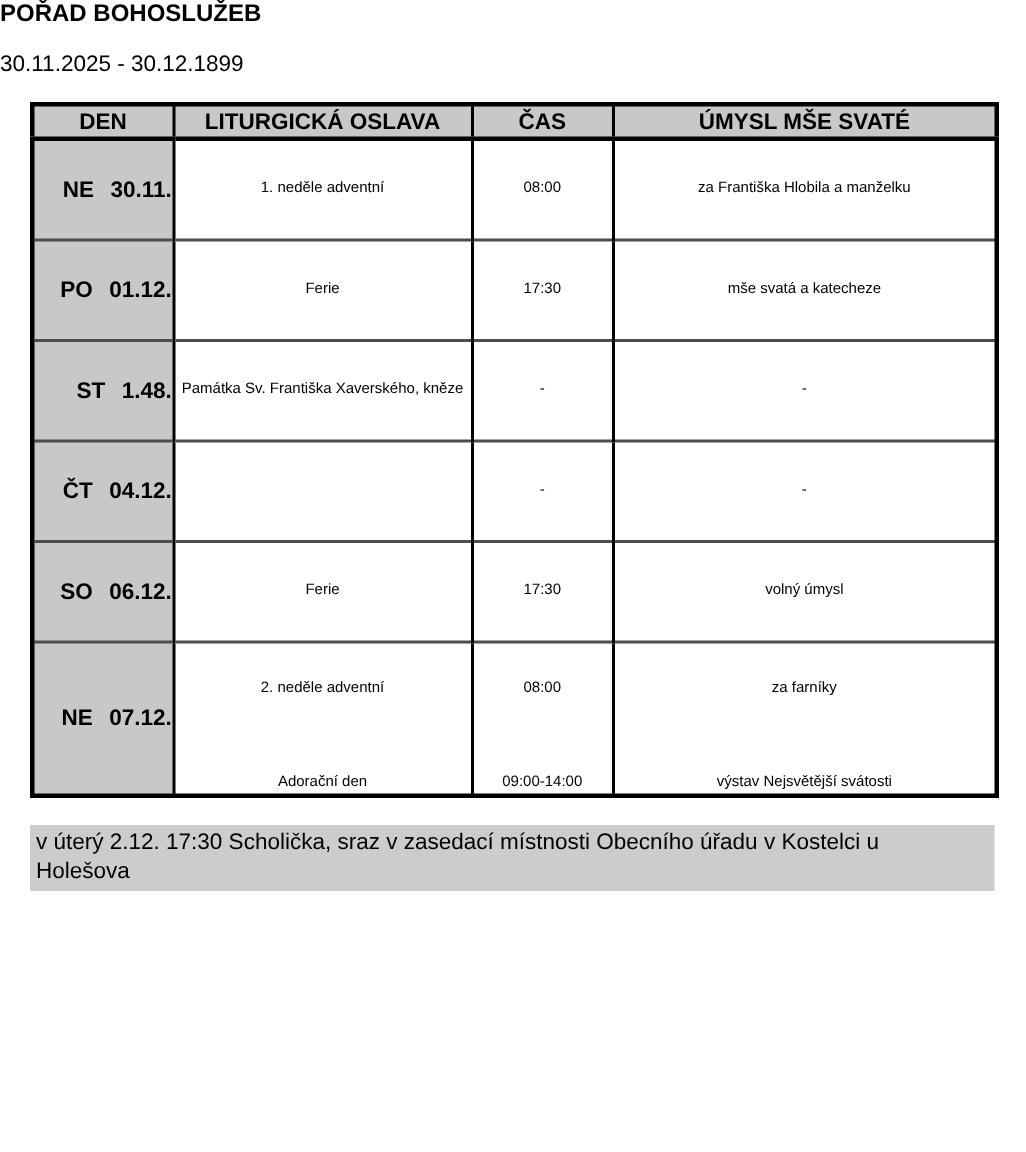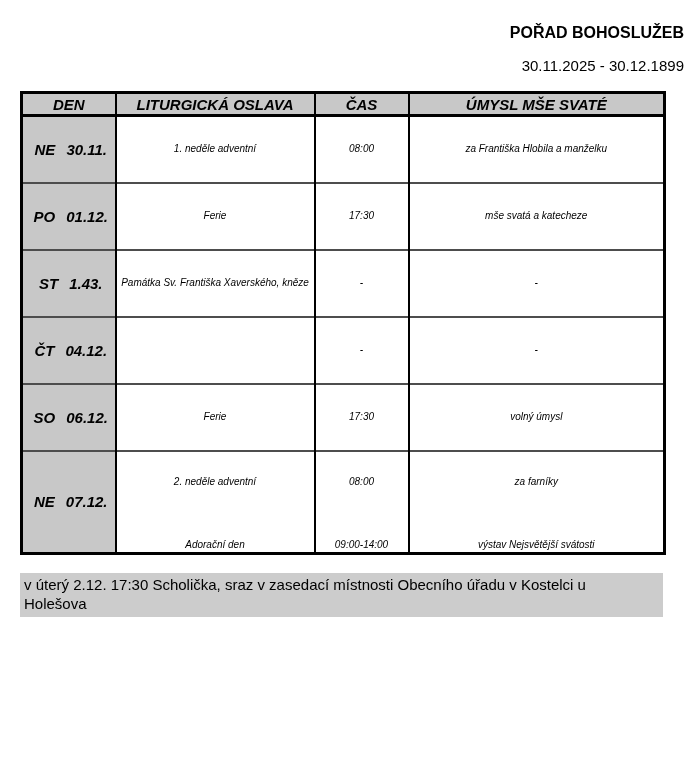--- a/index.html
+++ b/index.html
@@ -7,29 +7,28 @@
     --note-gray:#cccccc;
     --line:#000000;
     --rowline:#4d4d4d;
   }
   html,body{margin:0;padding:0;}
   body{
     width:684px;height:768px;background:#ffffff;color:#000;
     font-family:"Liberation Sans", sans-serif;
     overflow:hidden;
   }
-  .page-header{padding-top:23px;text-align:right;}
+  .page-header{text-align:left;}
   .page-title,.page-subtitle{font-weight:bold;font-size:16px;line-height:20px;}
   .date-range{font-size:15px;line-height:20px;margin-top:13px;}
 
   table.schedule{
     border-collapse:collapse;table-layout:fixed;
     margin:15px 0 0 20px;
     border:3px solid var(--line);
-    font-style:italic;
   }
   col.c-day{width:94px;}
   col.c-liturgy{width:199px;}
   col.c-time{width:94px;}
   col.c-intention{width:256px;}
 
   table.schedule thead th{
     background:var(--cell-gray);
     border-left:2px solid var(--line);
     border-right:2px solid var(--line);
@@ -38,21 +37,21 @@
     padding:2px 0 1px 0;
   }
   table.schedule tbody tr{height:67px;}
   table.schedule tbody tr.tall{height:92px;margin-left:17px;}
 
   table.schedule tbody th.day{
     background:var(--cell-gray);
     border-right:2px solid var(--line);
     border-top:2px solid var(--rowline);
     font-size:15px;font-weight:bold;
-    text-align:center;padding:0 0 0 4px;
+    text-align:right;padding:0 0 0 4px;
     vertical-align:middle;white-space:nowrap;
   }
   .day .ddate{margin-left:11px;}
 
   table.schedule td{
     border-left:2px solid var(--line);
     border-right:2px solid var(--line);
     border-top:2px solid var(--rowline);
     font-size:10px;text-align:center;vertical-align:middle;
     padding:0;
@@ -131,21 +130,21 @@
             <div class="line">17:30</div>
           </div>
         </td>
         <td>
           <div class="cellwrap">
             <div class="line">mše svatá a katecheze</div>
           </div>
         </td>
       </tr>
       <tr>
-        <th class="day"><span class="abbr">ST</span><span class="ddate">1.43.</span></th>
+        <th class="day"><span class="abbr">ST</span><span class="ddate">1.48.</span></th>
         <td>
           <div class="cellwrap">
             <div class="line">Památka Sv. Františka Xaverského, kněze</div>
           </div>
         </td>
         <td>
           <div class="cellwrap">
             <div class="line">-</div>
           </div>
         </td>

